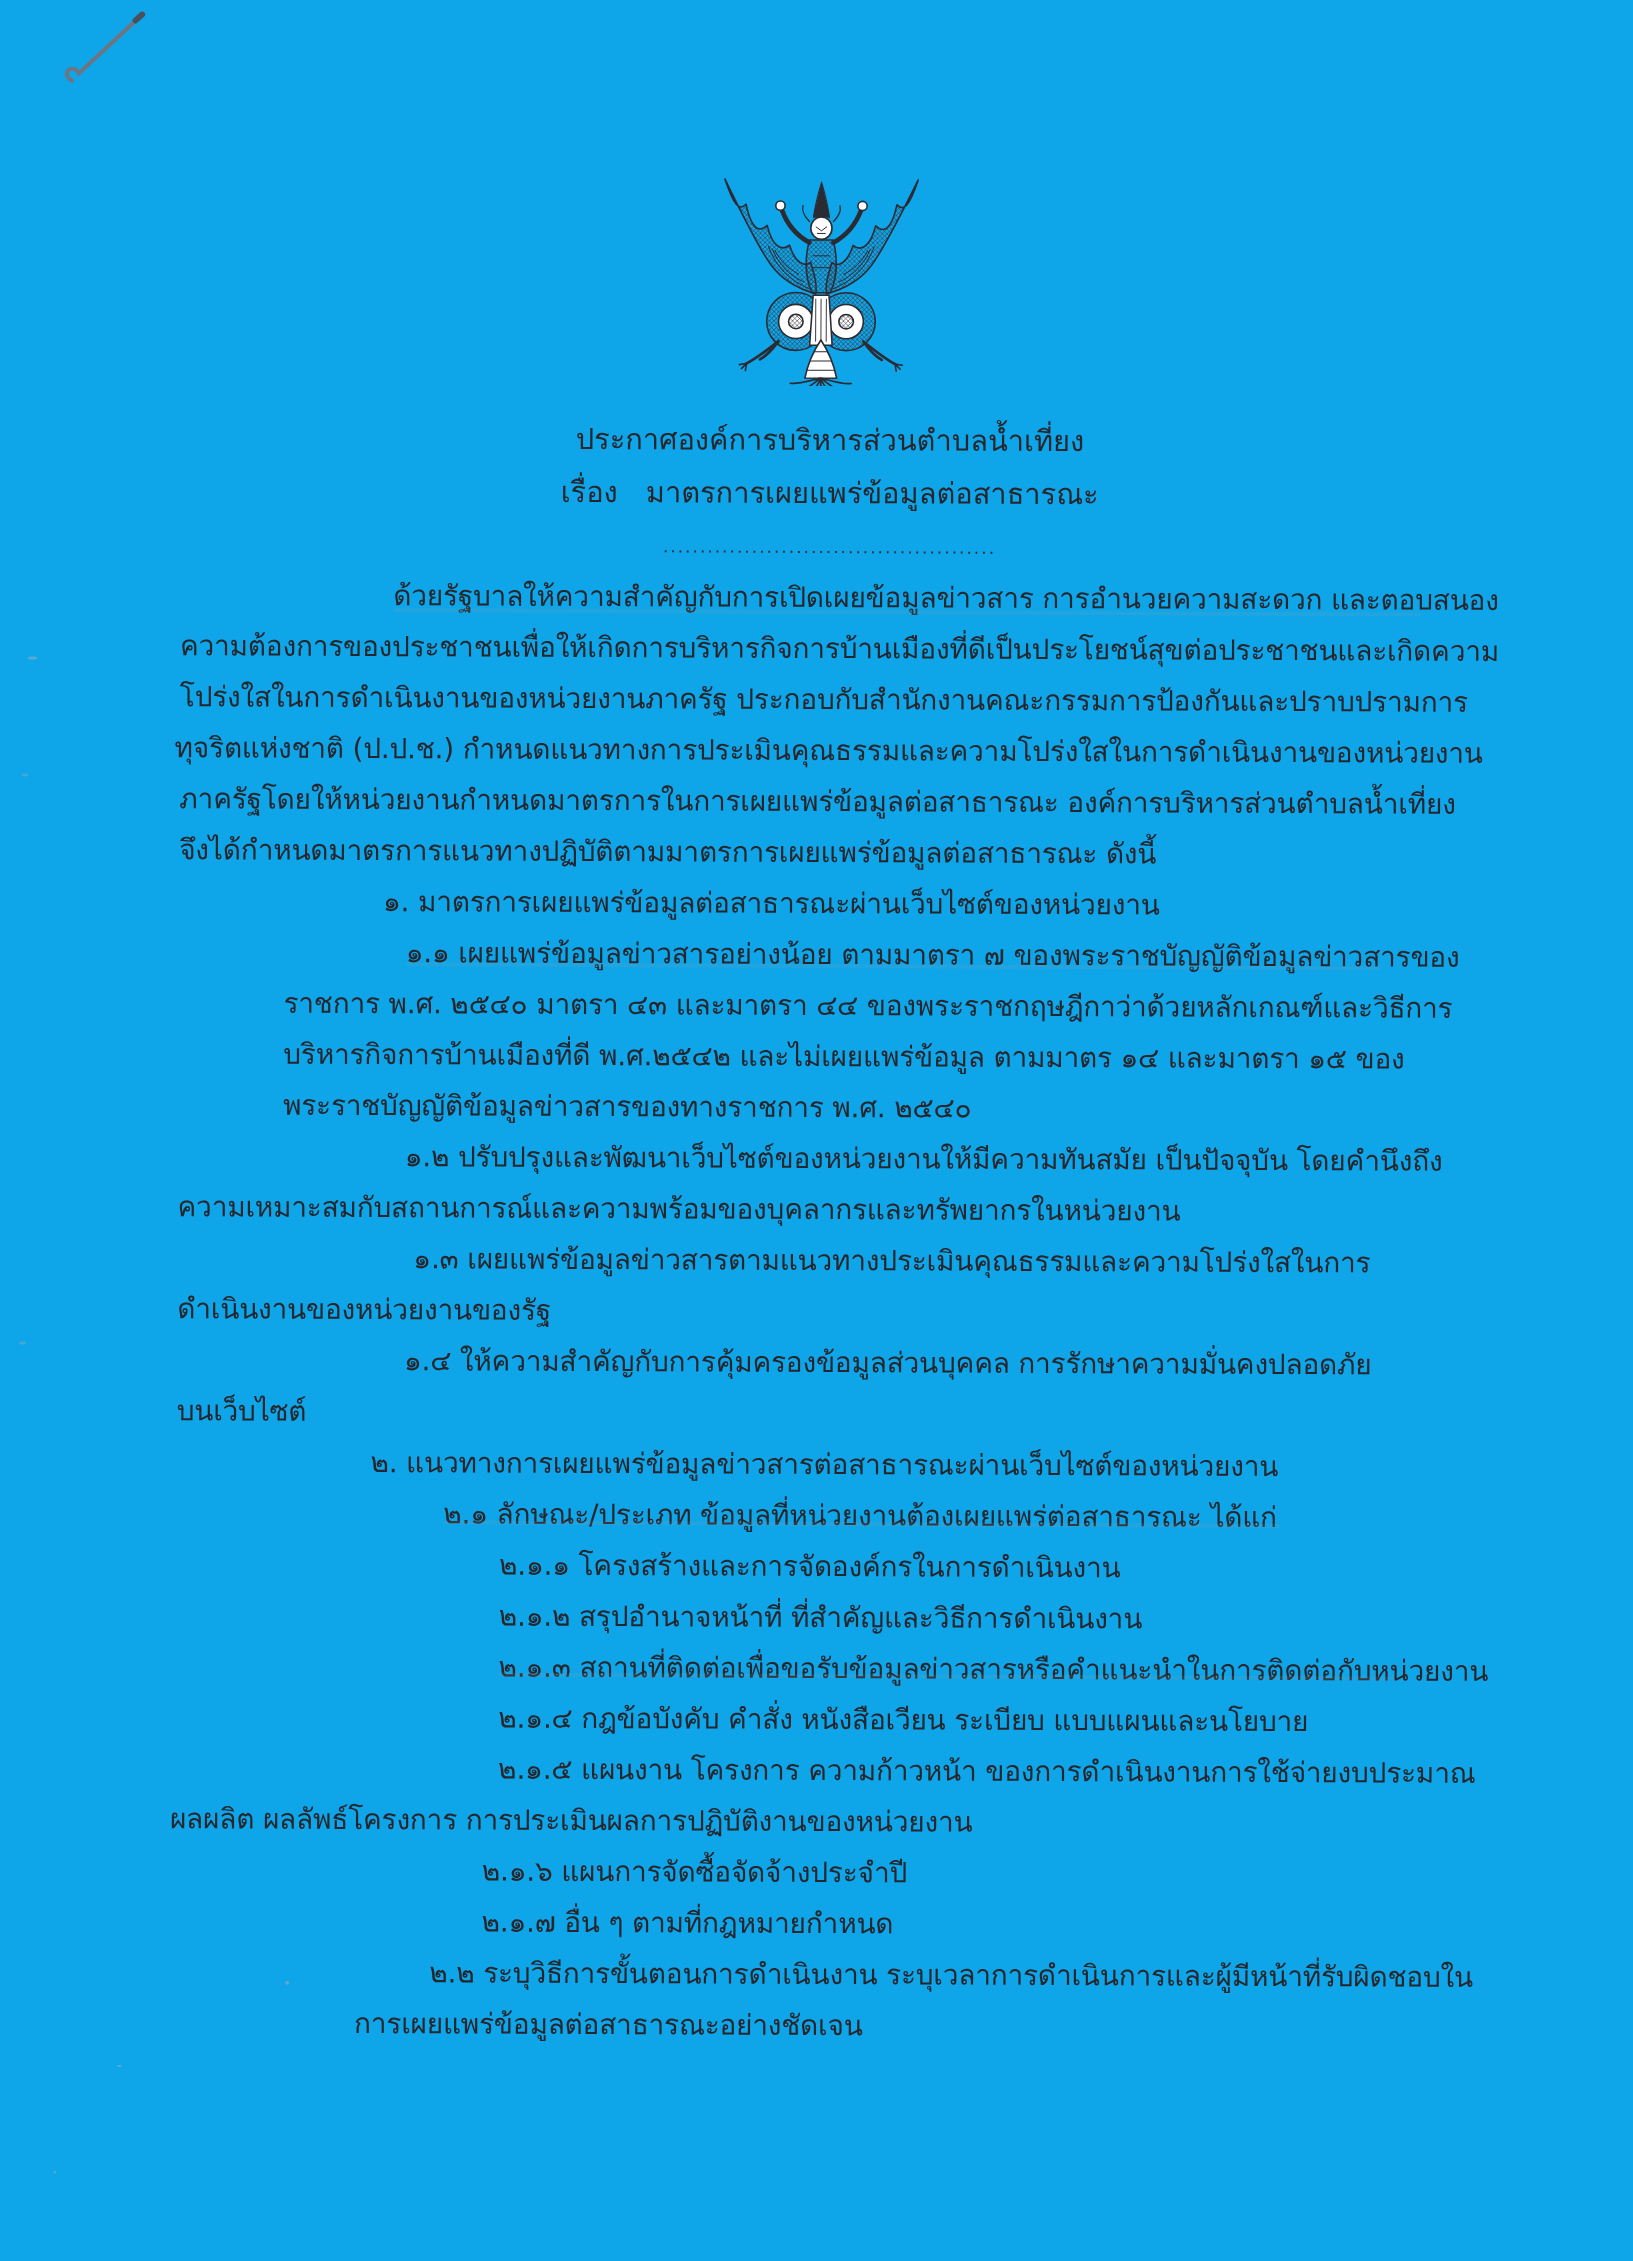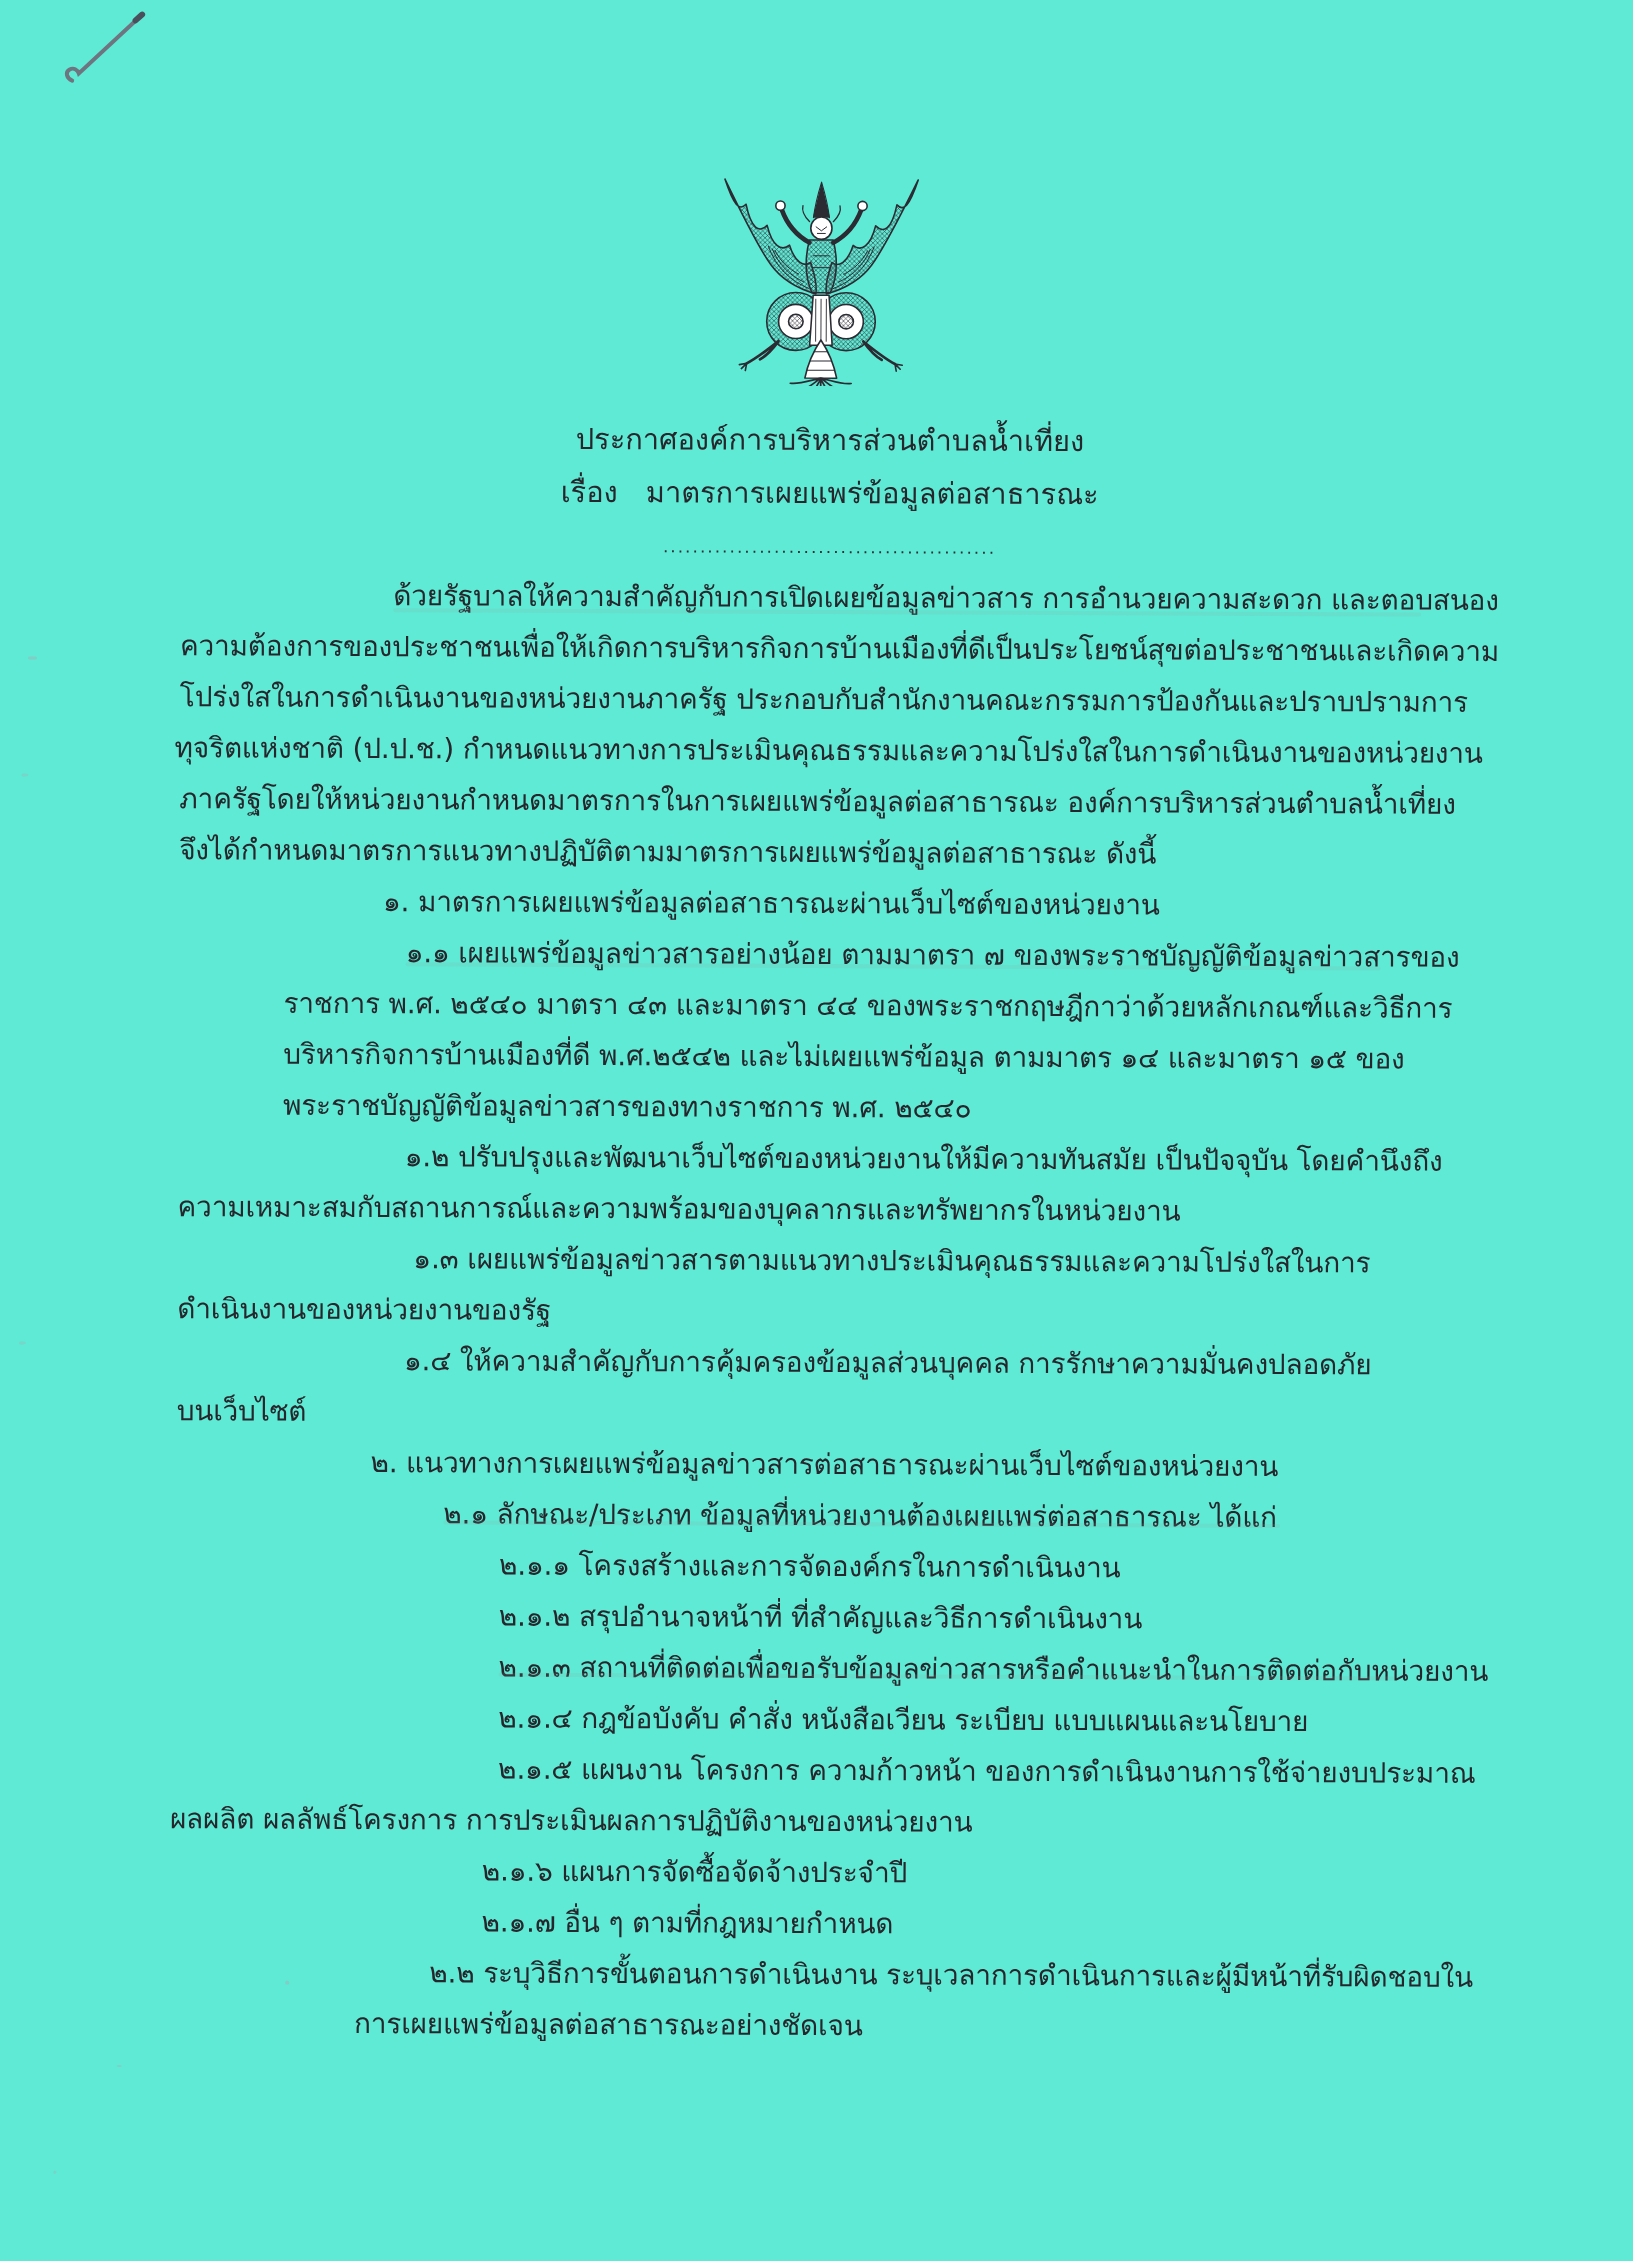--- a/index.html
+++ b/index.html
@@ -1,18 +1,18 @@
 <!DOCTYPE html>
 <html style="font-size:10.5px"><head>
 <meta charset="utf-8">
 <style>
   html,body{margin:0;padding:0;background:#d9d9d9;}
   .page{
     position:relative;width:1634px;height:2261px;margin:0 auto;
-    background:#5eead4;overflow:hidden;
+    background:#0ea5e9;overflow:hidden;
     font-family:"DejaVu Sans","Liberation Sans",sans-serif;
     color:#26262c;
   }
   .scan{position:absolute;inset:0;transform:rotate(0.25deg);transform-origin:817px 1120px;}
 
   
   .header{
     position:absolute;top:414px;left:827px;transform:translateX(-50%);
     text-align:center;font-size:29px;line-height:53px;white-space:nowrap;
   }

